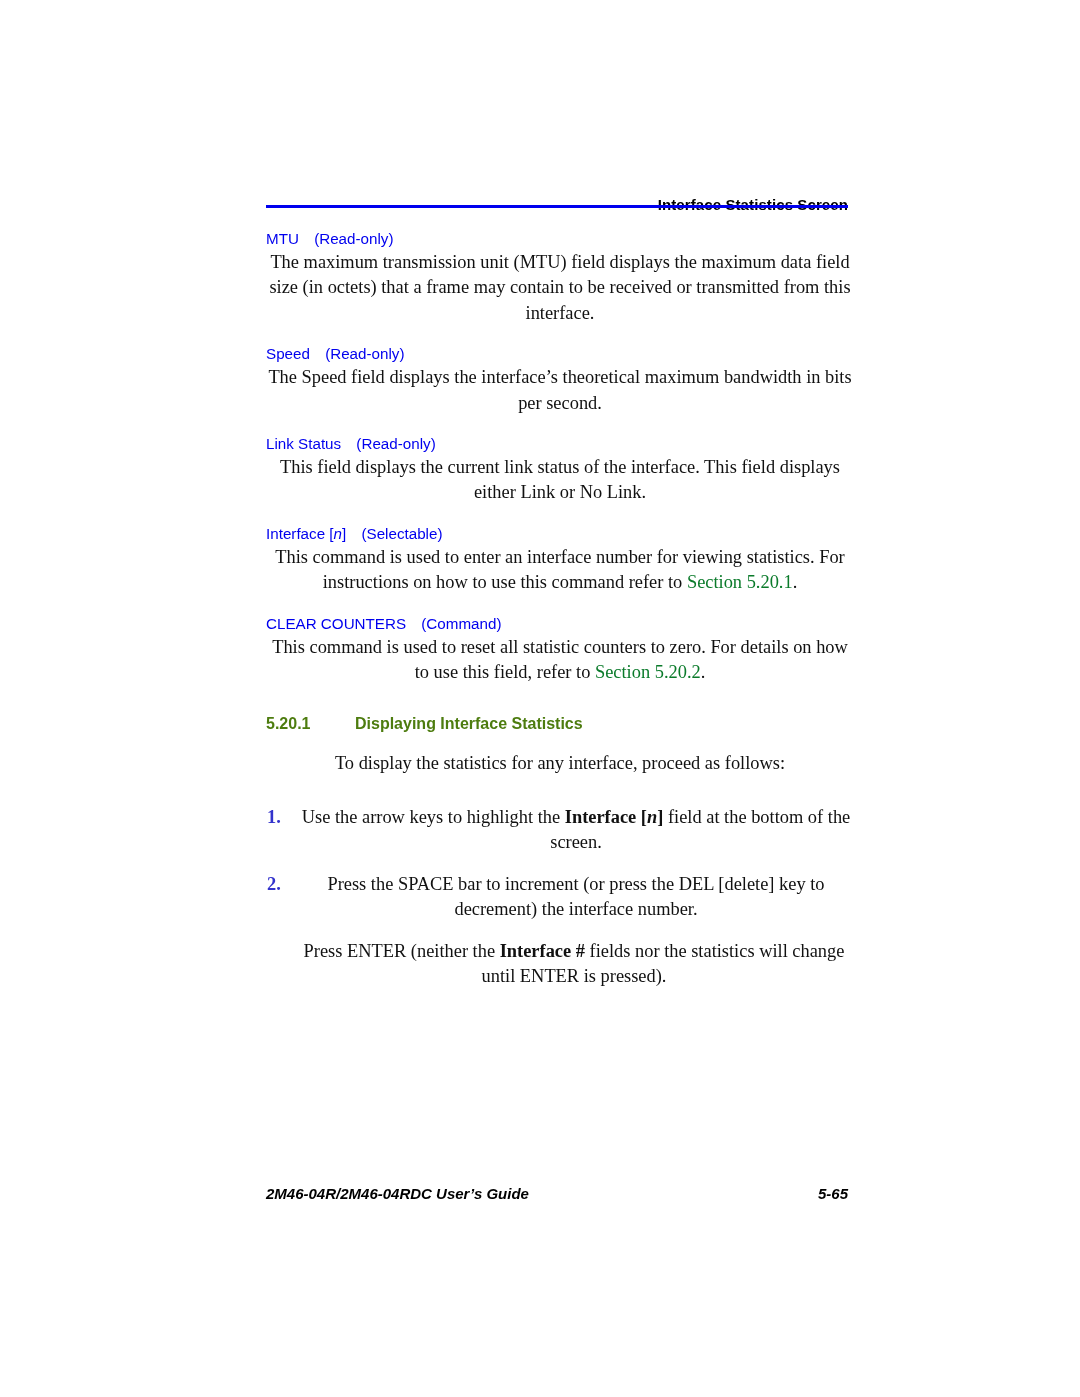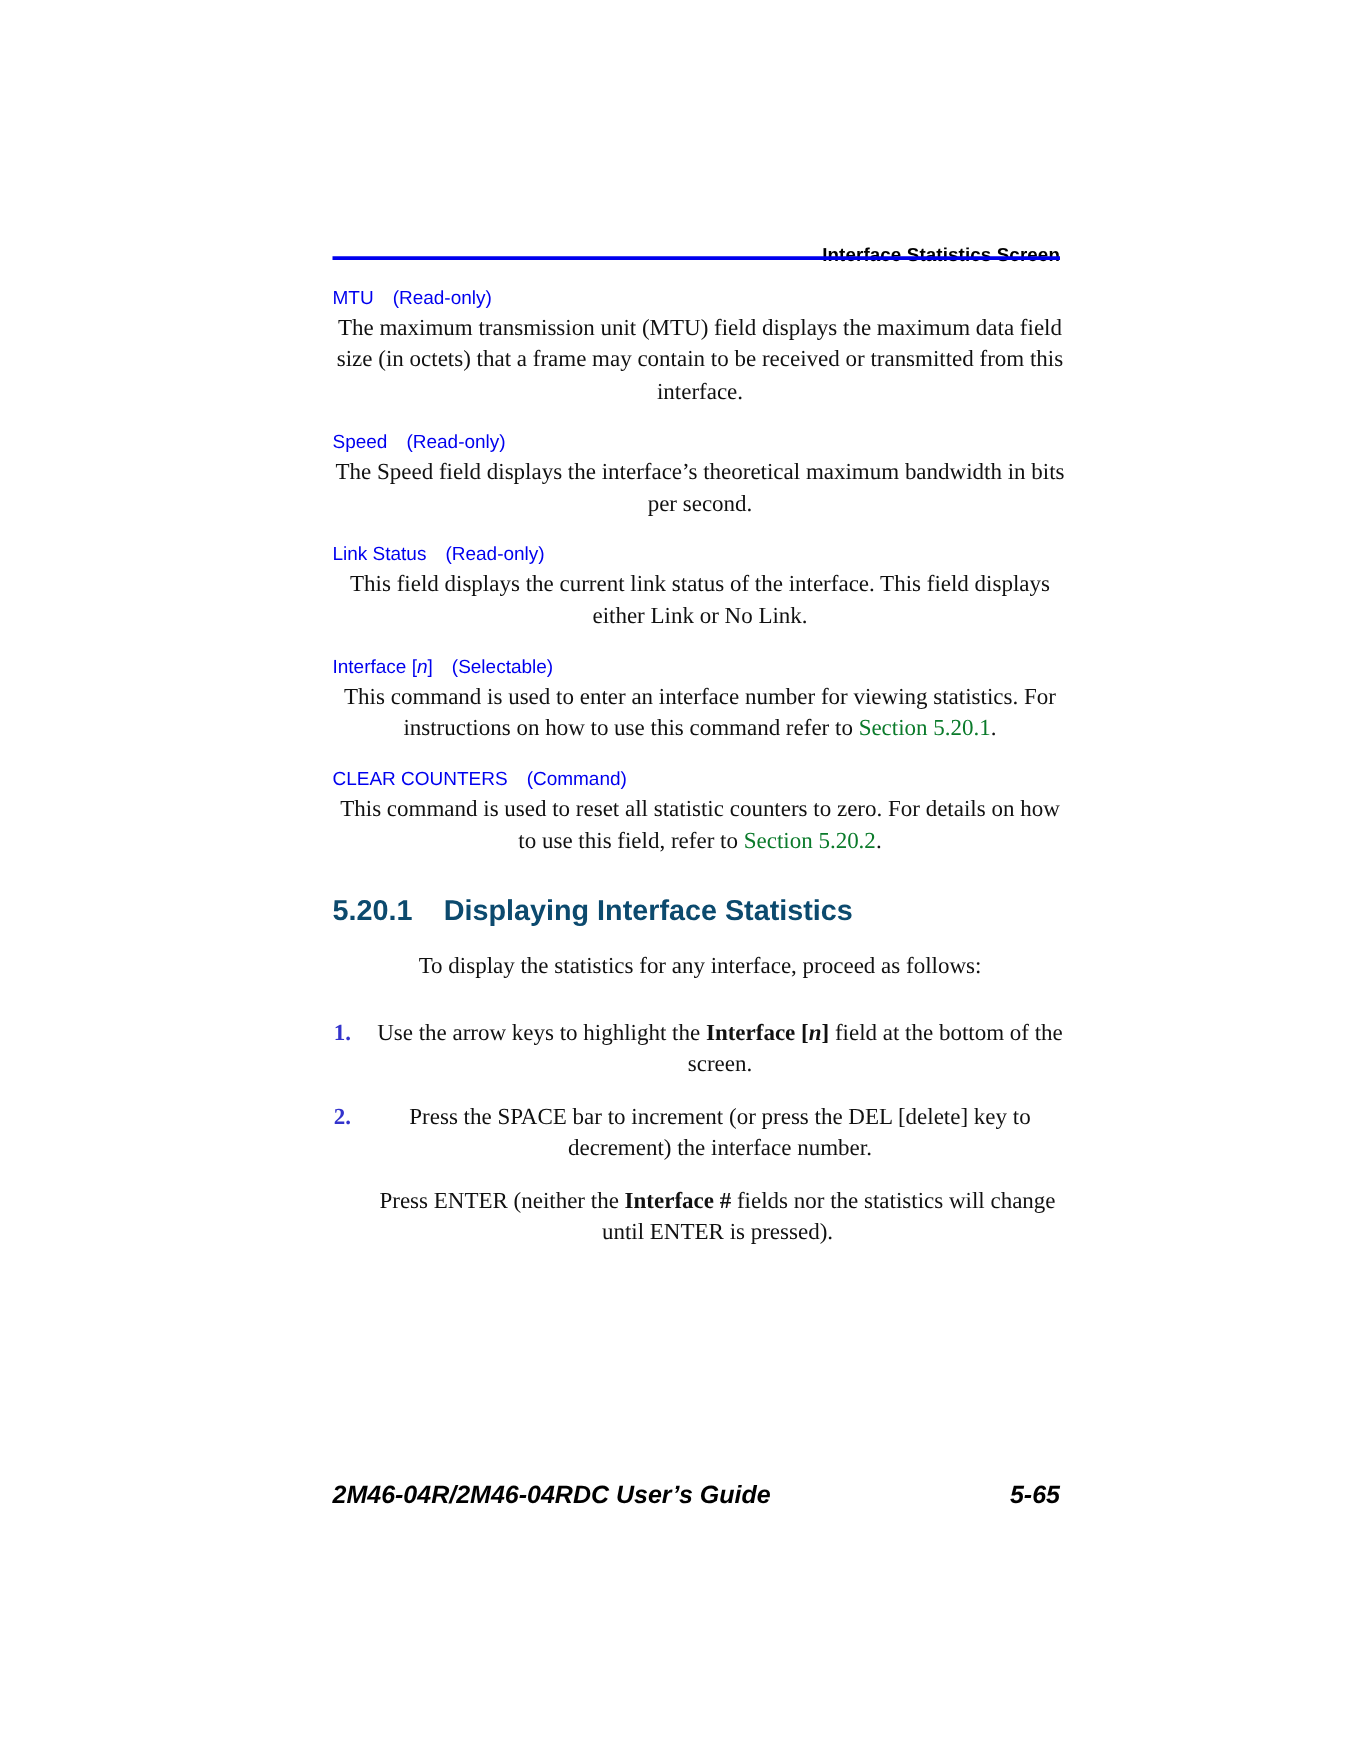--- a/index.html
+++ b/index.html
@@ -89,22 +89,22 @@
   .body-text i { font-style: italic; }
 
   .xref {
     color: #0a7a2a;
   }
 
   
   .section-heading {
     font-family: "Liberation Sans", "DejaVu Sans", sans-serif;
     font-weight: bold;
-    font-size: 23px;
-    color: #0c4a6e;
+    font-size: 16px;
+    color: #4d7c0f;
     margin-top: 30px;
     margin-bottom: 18px;
     white-space: nowrap;
   }
   .section-heading .sec-num {
     display: inline-block;
     width: 89px;
   }
 
   .lead-in {
@@ -140,21 +140,21 @@
 
   
   .footer {
     position: absolute;
     left: 266px;
     top: 1185px;
     width: 582px;
     font-family: "Liberation Sans", "DejaVu Sans", sans-serif;
     font-weight: bold;
     font-style: italic;
-    font-size: 20px;
+    font-size: 15px;
     color: #000000;
     display: flex;
     justify-content: space-between;
     align-items: baseline;
     white-space: nowrap;
     text-align: center;
   }
 </style>
 </head>
 <body>

